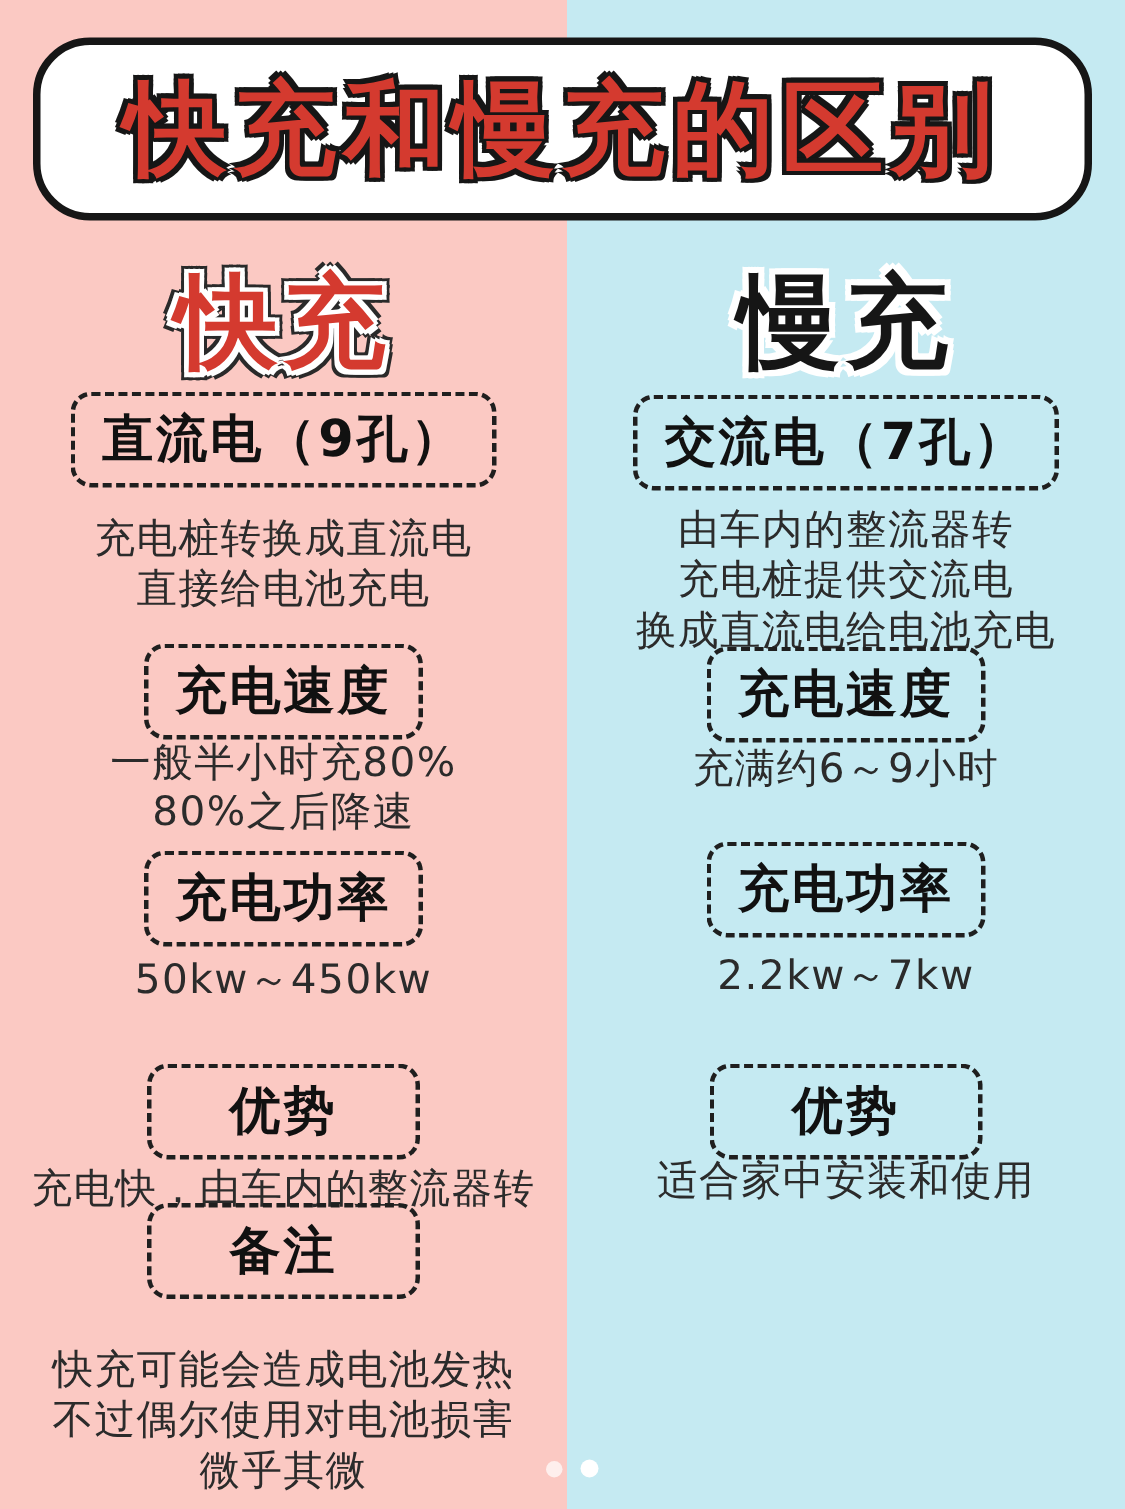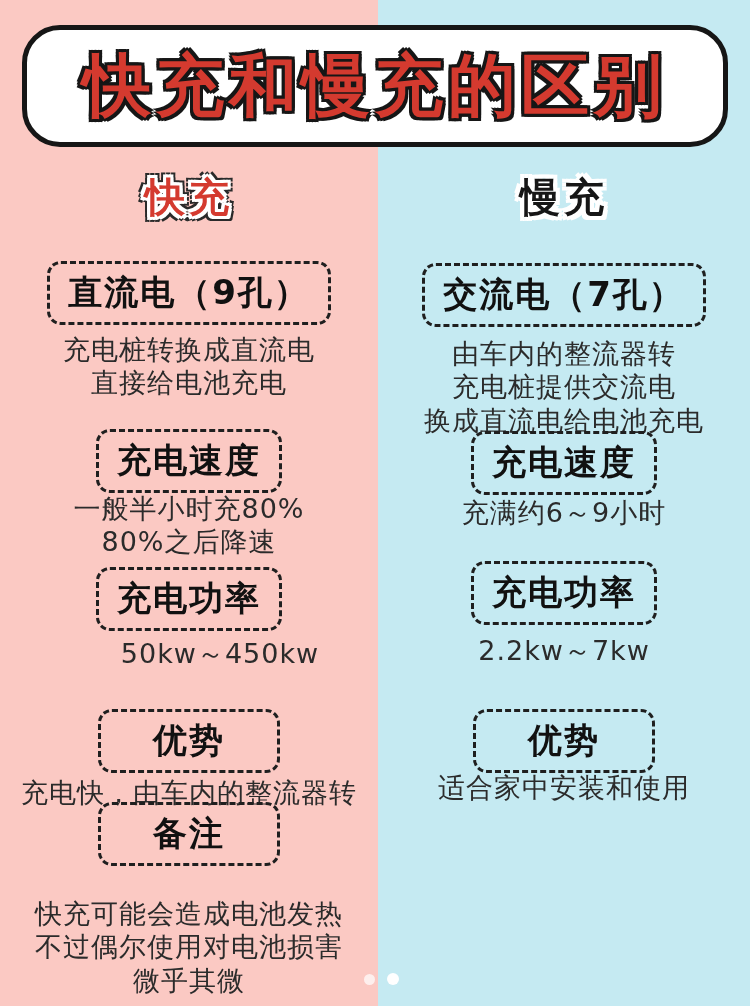--- a/index.html
+++ b/index.html
@@ -38,21 +38,21 @@
     white-space: nowrap;
     text-shadow:
       -3px -3px 0 #161616, 0 -3px 0 #161616, 3px -3px 0 #161616,
       -3px 0 0 #161616, 3px 0 0 #161616,
       -3px 3px 0 #161616, 0 3px 0 #161616, 3px 3px 0 #161616;
   }
 
   .block { position: absolute; left: 0; width: 100%; text-align: center; }
 
   .col-header {
-    font-size: 40px;
+    font-size: 68px;
     font-weight: 800;
     letter-spacing: 4px;
     white-space: nowrap;
   }
   .col-header.fast {
     color: #d43a2f;
     text-shadow:
       -3px -3px 0 #ffffff, 0 -3px 0 #ffffff, 3px -3px 0 #ffffff,
       -3px 0 0 #ffffff, 3px 0 0 #ffffff,
       -3px 3px 0 #ffffff, 0 3px 0 #ffffff, 3px 3px 0 #ffffff,
@@ -114,37 +114,37 @@
 
   <div class="col" style="left:0;width:378px;">
 
     <div class="block" style="top:170px;">
       <span class="col-header fast">快充</span>
     </div>
 
     <div class="block" style="top:261px;">
       <span class="tag">直流电（9孔）</span>
     </div>
-    <div class="block body-text" style="top:333px;">
+    <div class="block body-text" style="top:343px;">
       <div>充电桩转换成直流电</div>
       <div>直接给电池充电</div>
     </div>
 
     <div class="block" style="top:429px;">
       <span class="tag">充电速度</span>
     </div>
     <div class="block body-text" style="top:492px;">
       <div>一般半小时充80%</div>
       <div>80%之后降速</div>
     </div>
 
     <div class="block" style="top:567px;">
       <span class="tag">充电功率</span>
     </div>
-    <div class="block body-text" style="top:637px;margin-left:31px;">
+    <div class="block body-text" style="top:637px;">
       <div>50kw～450kw</div>
     </div>
 
     <div class="block" style="top:709px;">
       <span class="tag">优势</span>
     </div>
     <div class="block body-text" style="top:776px;">
       <div>充电快，由车内的整流器转</div>
     </div>
 

